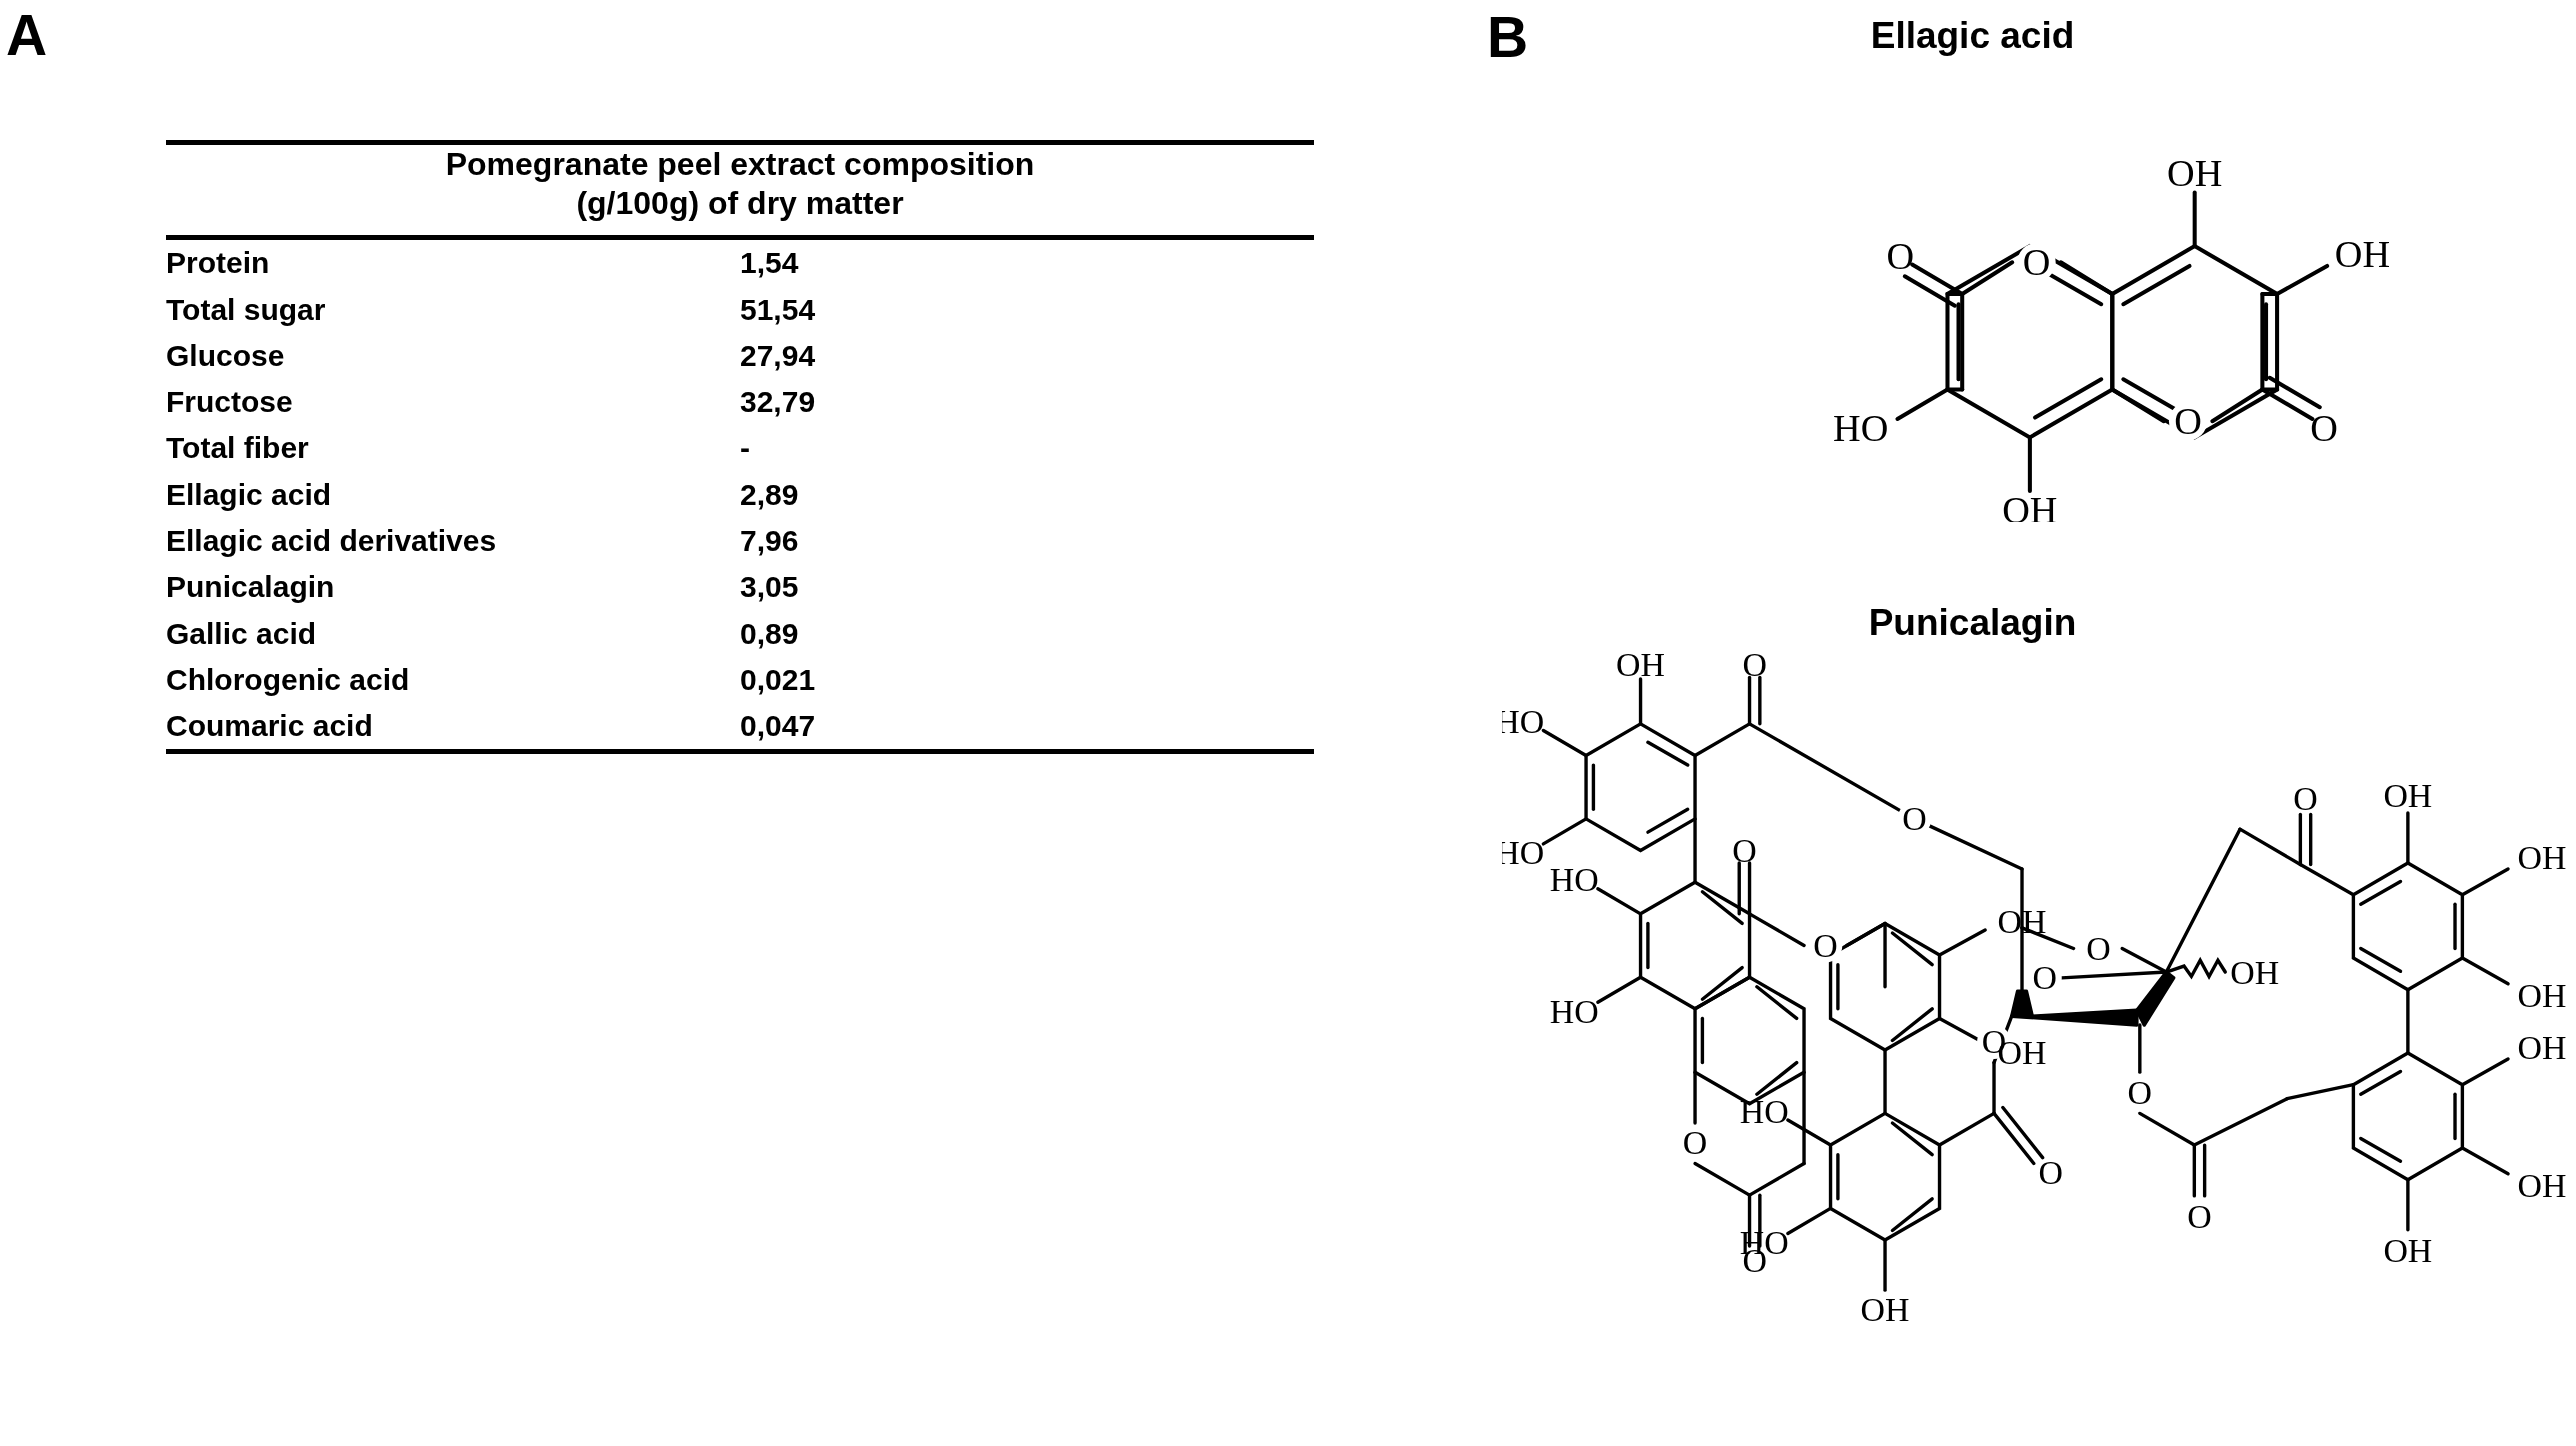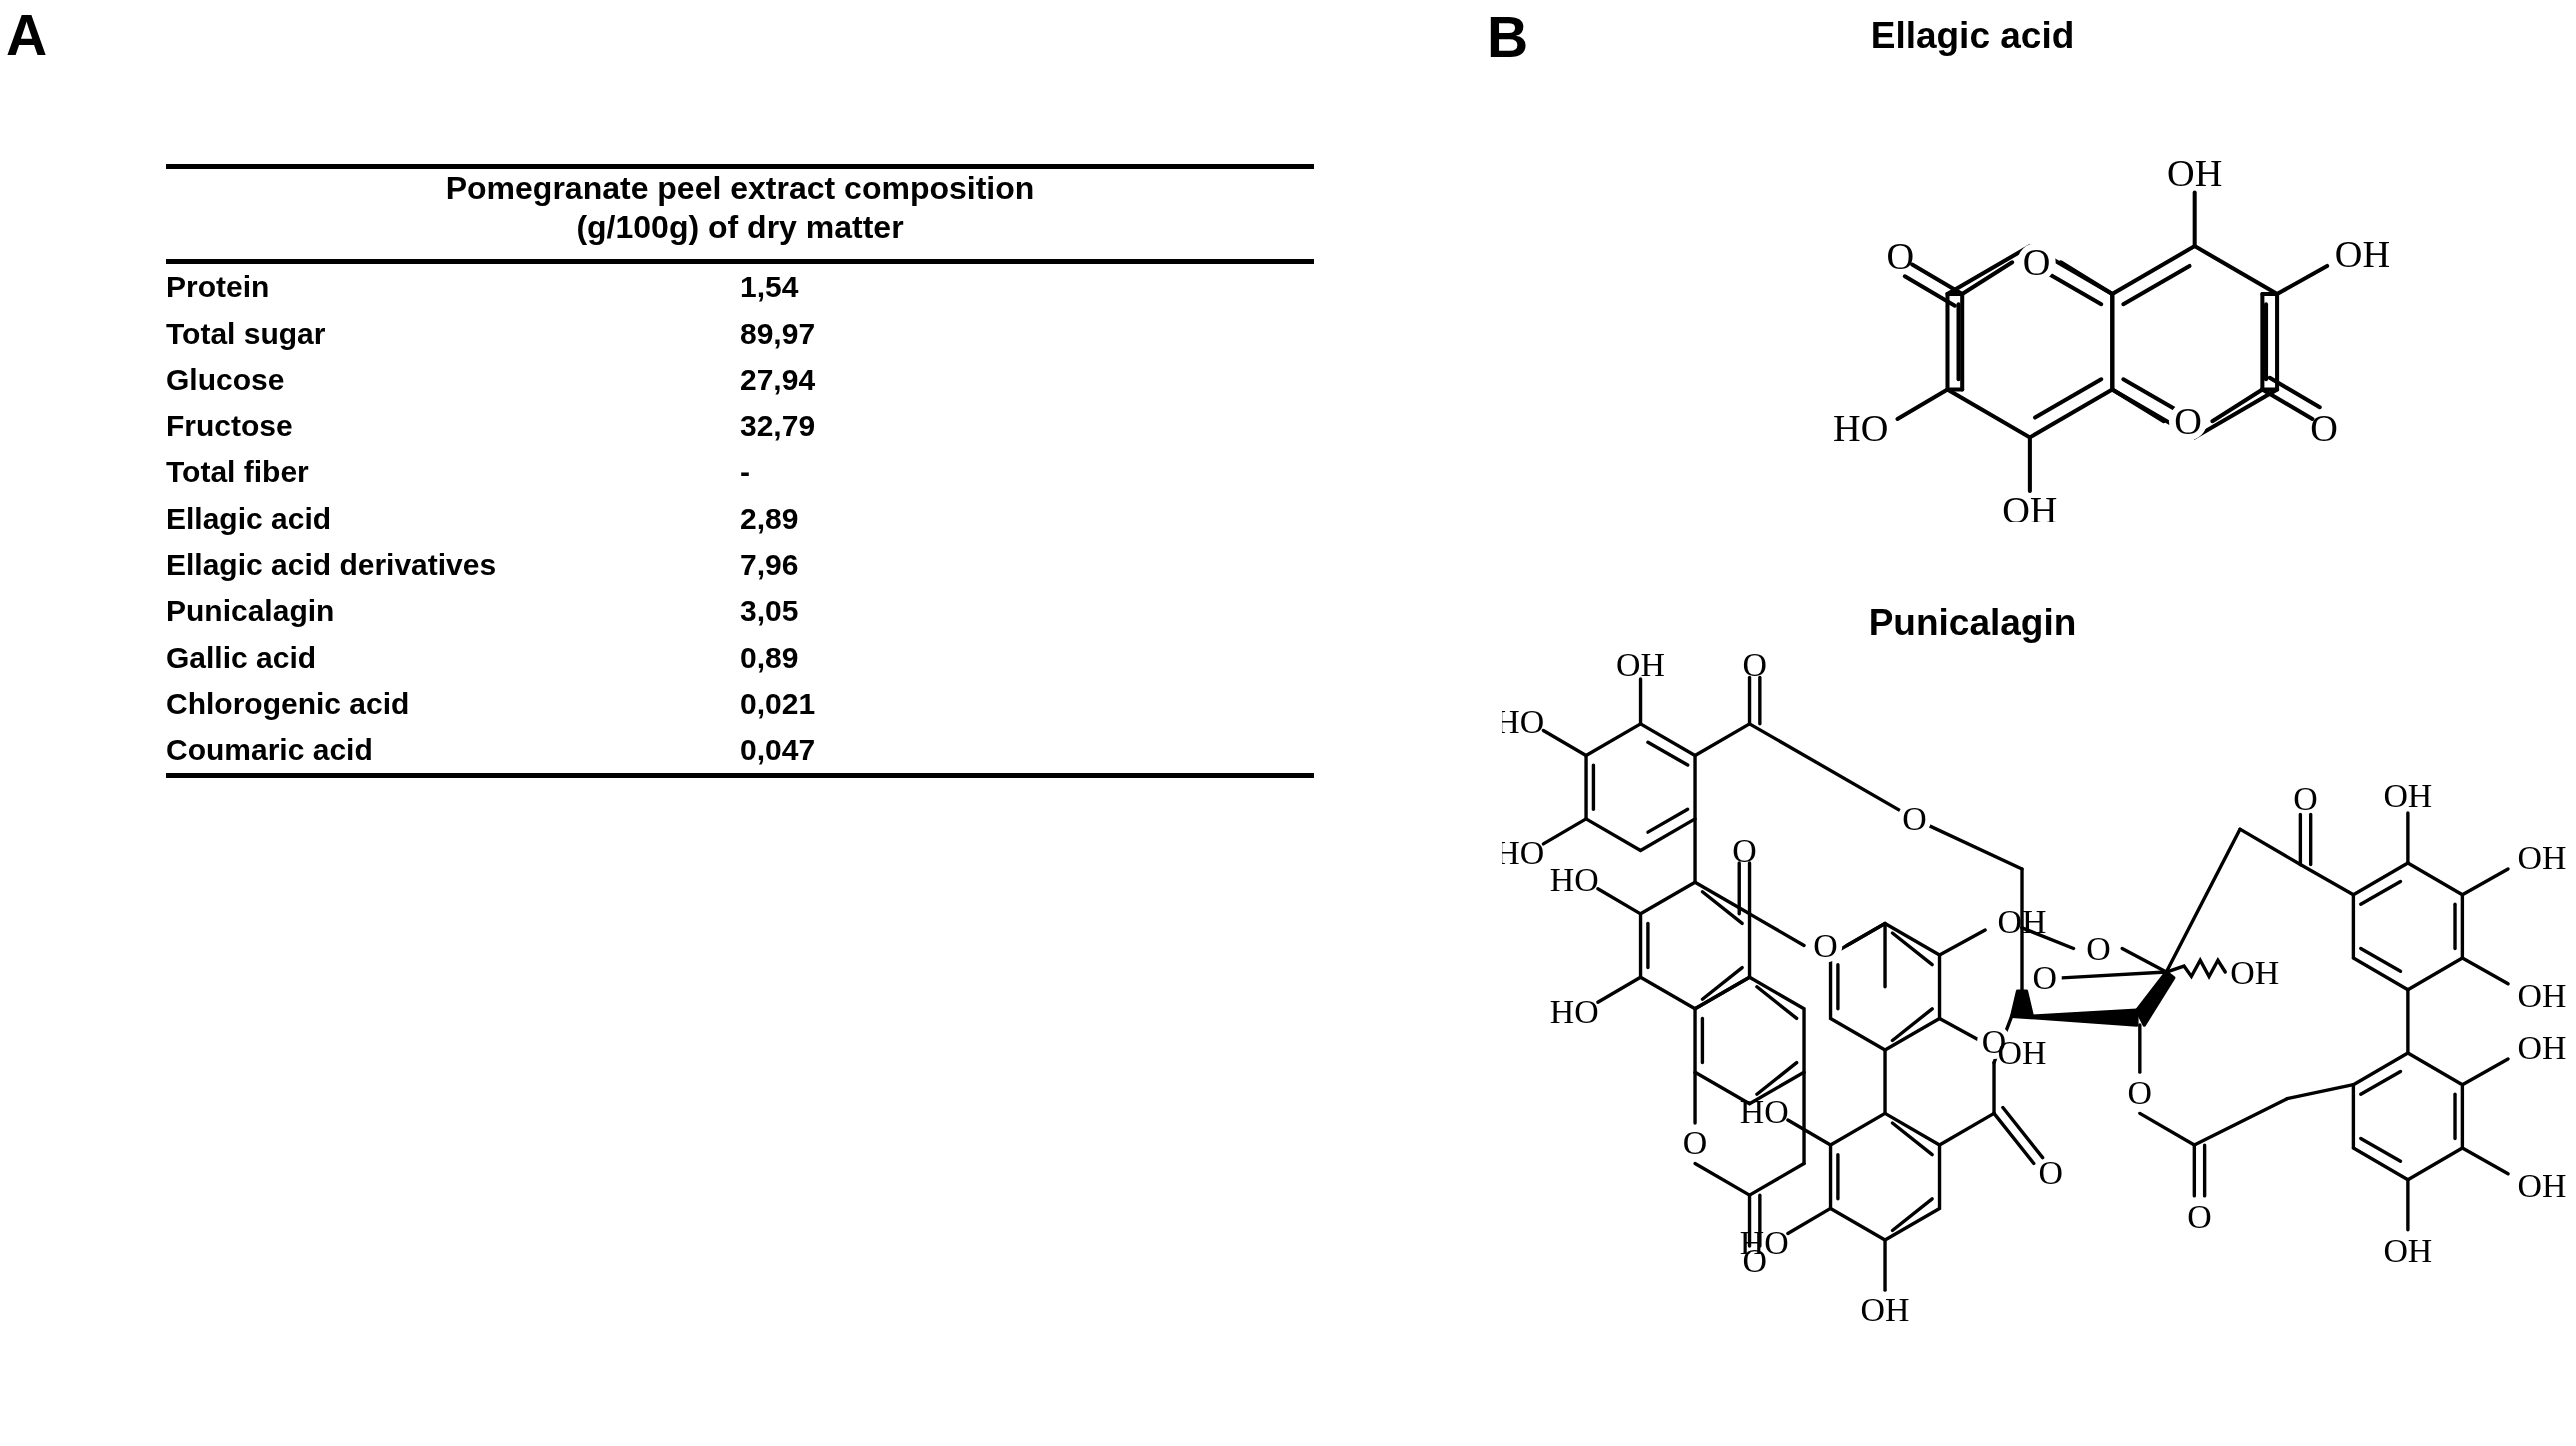--- a/index.html
+++ b/index.html
@@ -4,21 +4,21 @@
 <style>
   html,body{margin:0;padding:0;background:#ffffff;}
   body{width:2576px;height:1447px;position:relative;
        font-family:"Liberation Sans",sans-serif;color:#000;}
   .panel-label{position:absolute;font-weight:bold;font-size:57px;line-height:1;}
   #panel-a-label{left:5.9px;top:7.4px;}
   #panel-b-label{left:1487px;top:8.8px;}
 
   
   #table-wrap{position:absolute;left:166px;top:140px;width:1148px;}
-  table.comp{border-collapse:collapse;width:100%;table-layout:fixed;margin-top:24px;}
+  table.comp{border-collapse:collapse;width:100%;table-layout:fixed;}
   table.comp td{padding:0;}
   .rule-top td{border-top:5.2px solid #000;height:0;}
   .rule-mid td{border-top:5.2px solid #000;height:0;}
   .rule-bot td{border-top:5.2px solid #000;height:0;}
   .hdr td{text-align:center;font-weight:bold;font-size:32px;
           padding:11.8px 0 7.4px 0;line-height:1.22;}
   .hdr td.l2{padding:0 0 11.8px 0;}
   tr.datarow td{font-weight:bold;font-size:30px;padding:7.4px 0;line-height:1.05;}
   td.name{width:58%;}
   td.val{width:42%;}
@@ -51,21 +51,21 @@
       <tr class="rule-mid">
           <td colspan="2"></td>
         </tr>
 
       <tr class="datarow">
         <td class="name">Protein</td>
         <td class="val">1,54</td>
         </tr>
       <tr class="datarow">
         <td class="name">Total sugar</td>
-        <td class="val">89,97</td>
+        <td class="val">51,54</td>
         </tr>
       <tr class="datarow">
         <td class="name">Glucose</td>
         <td class="val">27,94</td>
         </tr>
       <tr class="datarow">
         <td class="name">Fructose</td>
         <td class="val">32,79</td>
         </tr>
       <tr class="datarow">

